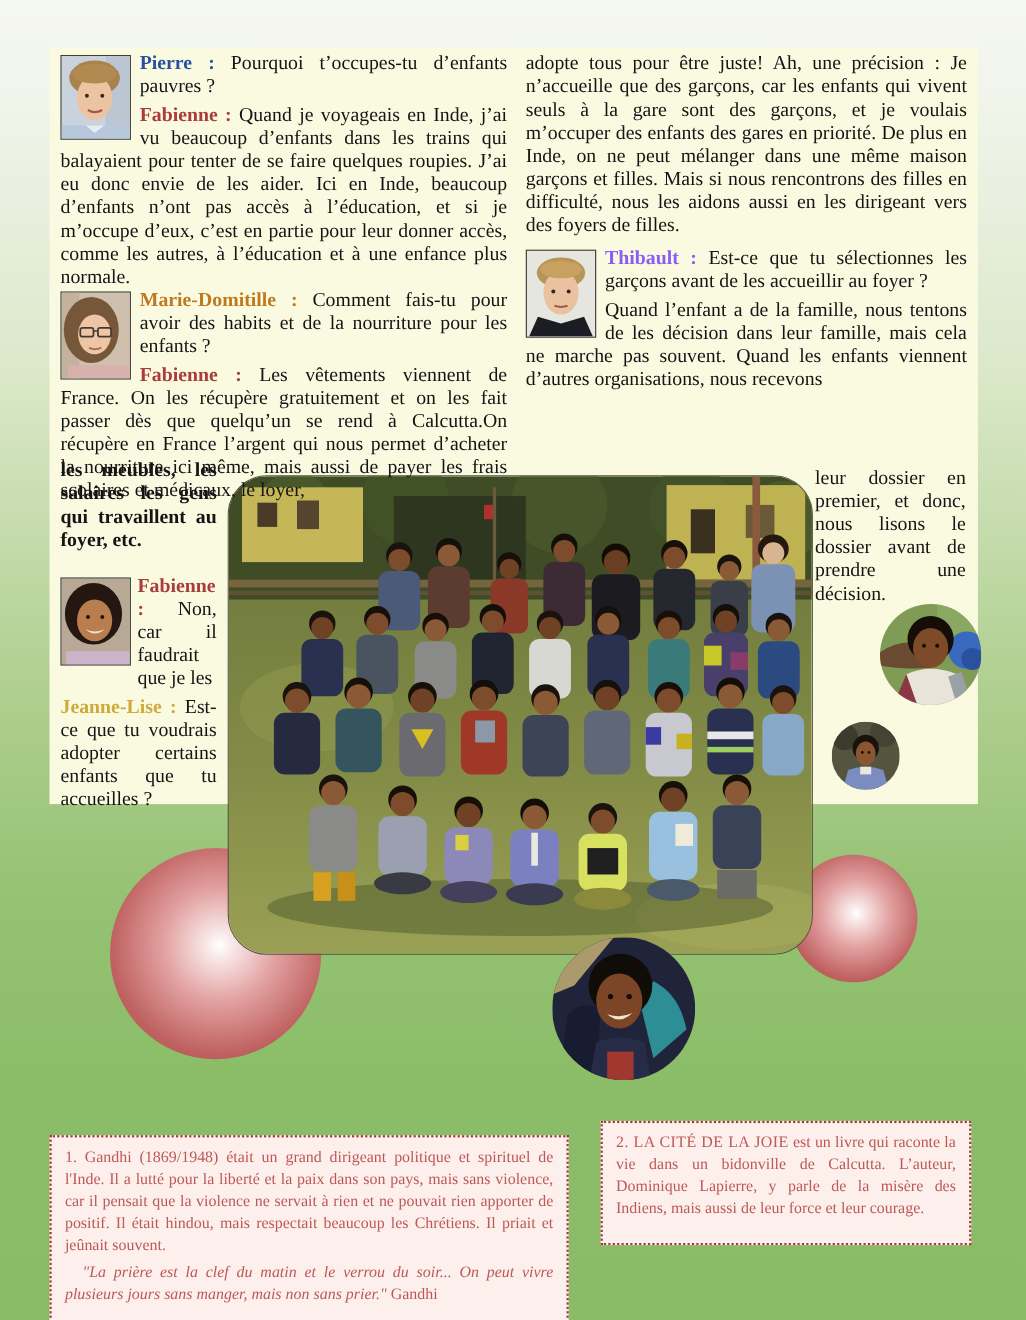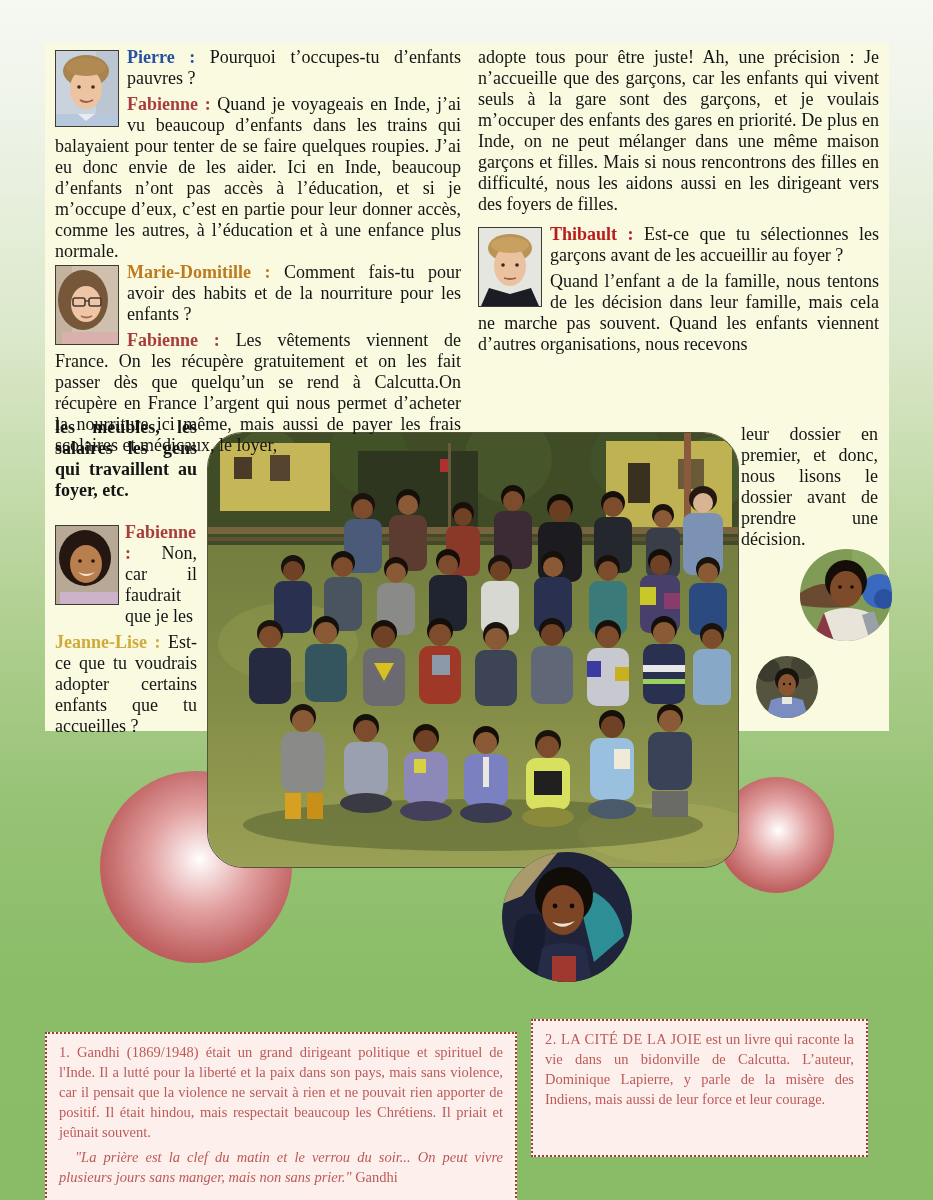--- a/index.html
+++ b/index.html
@@ -12,21 +12,21 @@
   
   .cream{left:45px;top:43px;width:844px;height:688px;background:#fafae1;z-index:1;}
   
   .qa{z-index:5;font-size:18px;line-height:21px;text-align:justify;color:#141414;}
   .qa p{margin:0 0 5px 0;}
   .nm{font-weight:bold;}
   .nm-pierre{color:#27519e;}
   .nm-fab{color:#a93c3c;}
   .nm-marie{color:#bf7a1f;}
   .nm-jeanne{color:#cfa93a;}
-  .nm-thib{color:#b91c1c;}
+  .nm-thib{color:#8b5cf6;}
   .portrait{float:left;margin:3px 8px 2px 0;border:1px solid #3c3c34;background:#ccc;line-height:0;}
   .portrait svg{display:block;}
   
   .photo-main{left:207px;top:432px;width:530px;height:434px;border-radius:36px;overflow:hidden;
     border:1px solid #55523e;z-index:3;line-height:0;}
   
   .circle-photo{border-radius:50%;overflow:hidden;z-index:4;line-height:0;}
   .c1{left:800px;top:549px;width:92px;height:92px;}
   .c2{left:756px;top:656px;width:62px;height:62px;}
   .c3{left:502px;top:852px;width:130px;height:130px;}
@@ -34,21 +34,21 @@
   .sphere{border-radius:50%;z-index:2;}
   .sphere-left{left:100px;top:771px;width:192px;height:192px;
     background:radial-gradient(circle at 52% 46%,#ffffff 0%,#f8e6e6 9%,#e2a0a0 36%,#c06262 68%,#ad4c4c 92%,#a84747 100%);}
   .sphere-right{left:718px;top:777px;width:116px;height:116px;
     background:radial-gradient(circle at 52% 46%,#ffffff 0%,#f8e6e6 9%,#e2a0a0 36%,#c06262 68%,#ad4c4c 92%,#a84747 100%);}
   
   .fn{background:#fdf0ec;border:2px dotted #a13c3c;color:#bc5858;
     font-size:14.5px;line-height:20px;text-align:justify;padding:8px 12px;box-sizing:border-box;z-index:1;}
   .fn p{margin:0;}
   .fn1{left:45px;top:1032px;width:472px;height:206px;}
-  .fn2{left:531px;top:1019px;width:337px;height:138px;}
+  .fn2{left:546px;top:1019px;width:337px;height:113px;}
   .fn .quote{font-style:italic;text-indent:16px;margin-top:5px;}
   .fn .attrib{font-style:normal;}
   .fn2 .lead{letter-spacing:.4px;}
 </style>
 </head>
 <body>
 
 <div class="abs cream"></div>
 
 <div class="abs qa" style="left:55px;top:47px;width:406px;">

